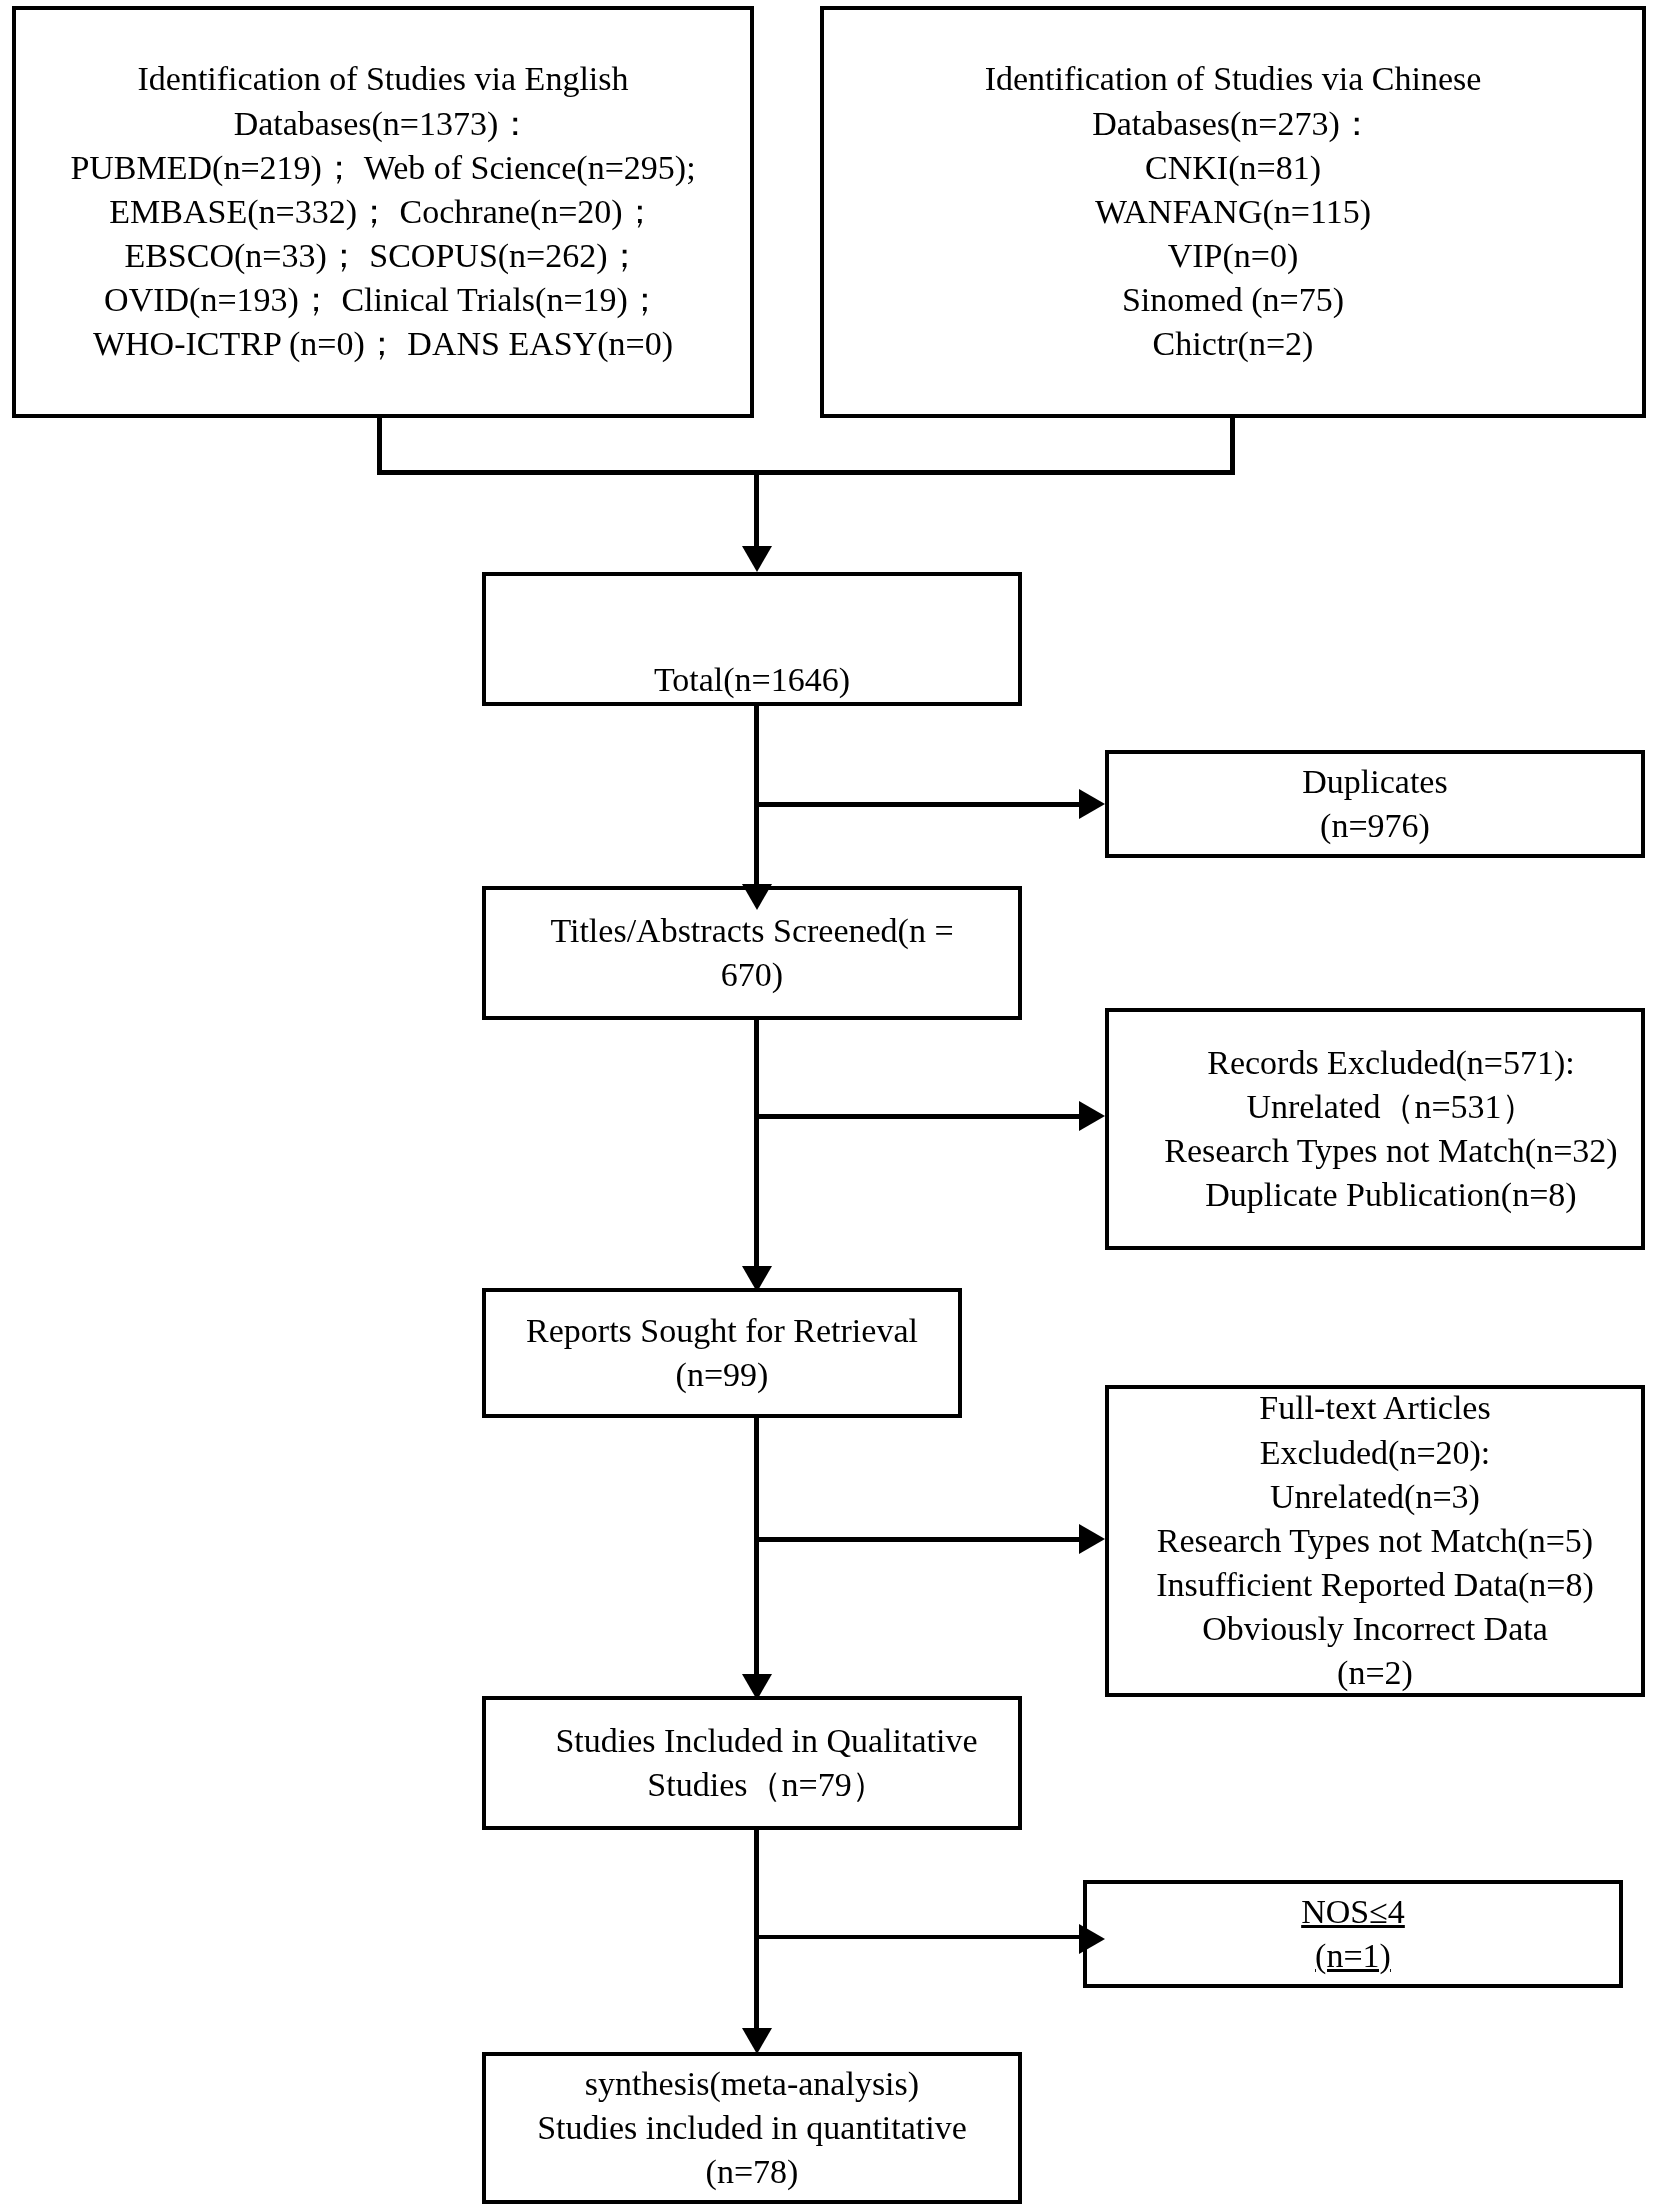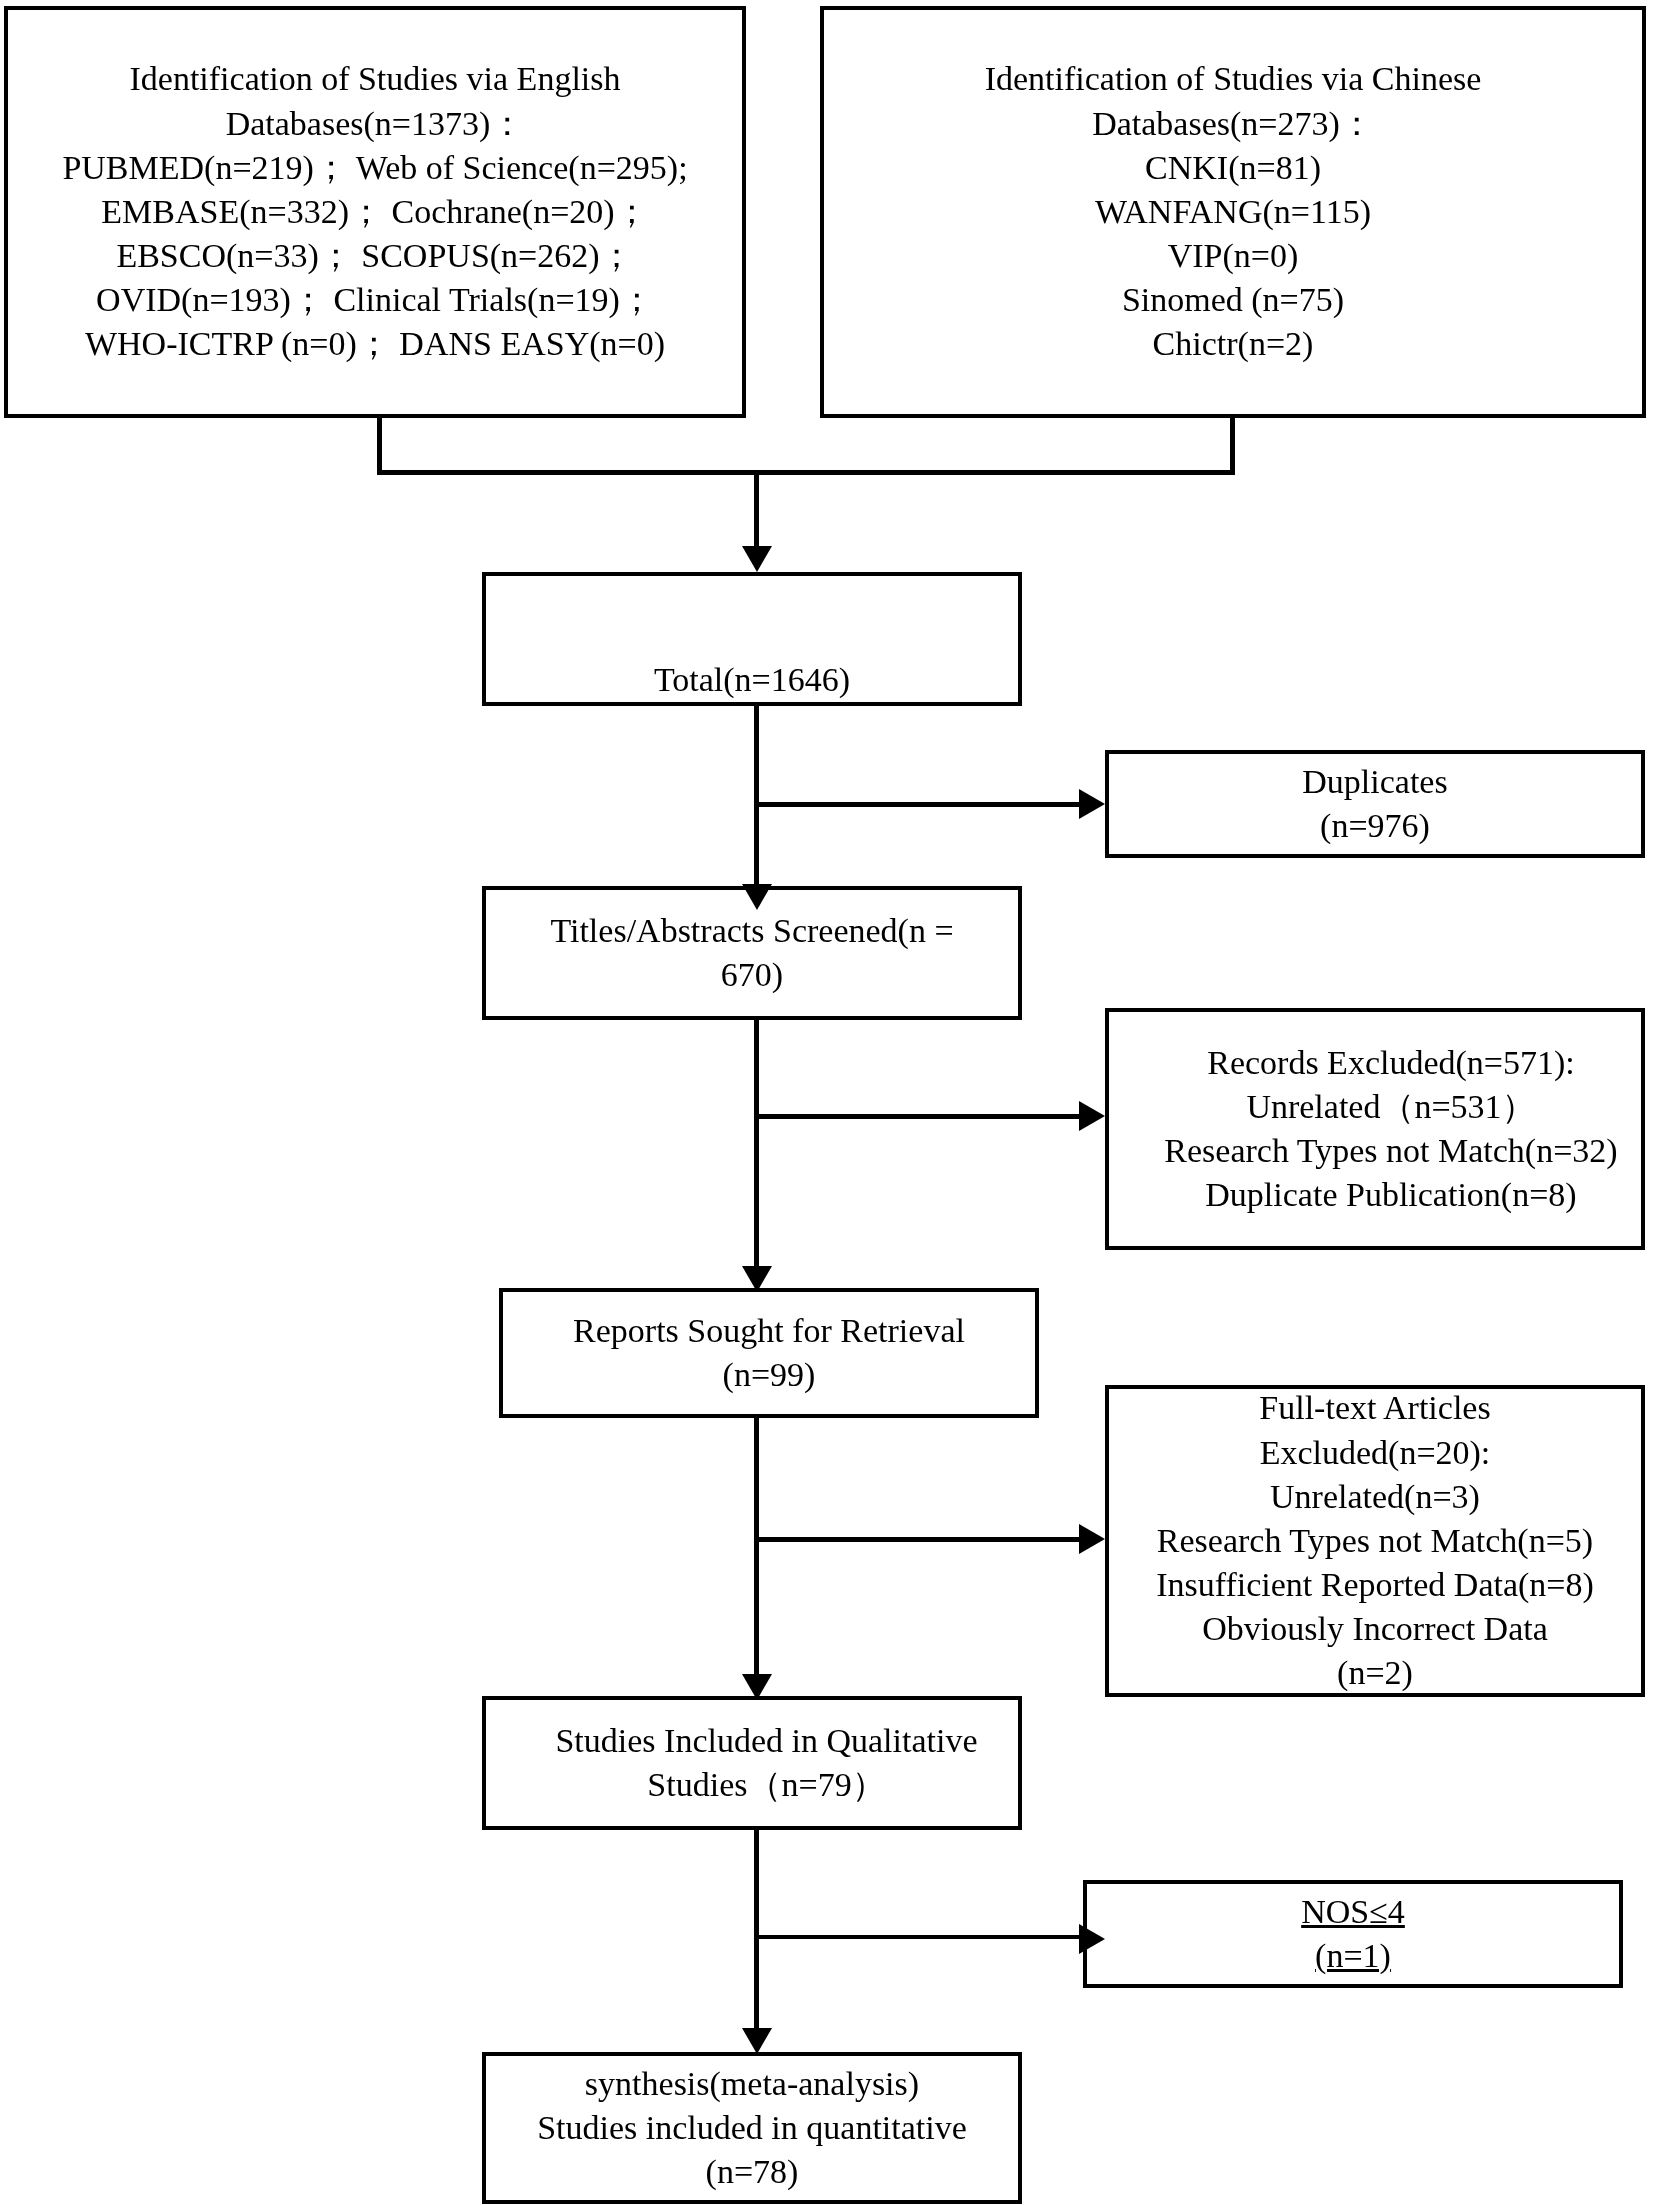--- a/index.html
+++ b/index.html
@@ -69,21 +69,21 @@
     border-bottom: 15px solid transparent;
     border-left: 26px solid #000000;
     z-index: 3;
   }
 </style>
 </head>
 <body>
 
 <div id="diagram">
 
-  <div class="box fs-src" style="left:4px; top:6px; width:742px; height:412px;">
+  <div class="box fs-src" style="left:12px; top:6px; width:742px; height:412px;">
     <div class="inner">
       <span class="line">Identification of Studies via English</span>
       <span class="line">Databases(n=1373)：</span>
       <span class="line">PUBMED(n=219)；  Web of Science(n=295);</span>
       <span class="line">EMBASE(n=332)；  Cochrane(n=20)；</span>
       <span class="line">EBSCO(n=33)；  SCOPUS(n=262)；</span>
       <span class="line">OVID(n=193)；  Clinical Trials(n=19)；</span>
       <span class="line">WHO-ICTRP (n=0)；  DANS EASY(n=0)</span>
     </div>
   </div>
@@ -138,21 +138,21 @@
 
   <div class="box fs-side" style="left:1105px; top:1008px; width:540px; height:242px;padding-left:32px;">
     <div class="inner">
       <span class="line">Records Excluded(n=571):</span>
       <span class="line">Unrelated（n=531）</span>
       <span class="line">Research Types not Match(n=32)</span>
       <span class="line">Duplicate Publication(n=8)</span>
     </div>
   </div>
 
-  <div class="box fs-main" style="left:482px; top:1288px; width:540px; height:130px;margin-left:17px;">
+  <div class="box fs-main" style="left:482px; top:1288px; width:480px; height:130px;">
     <div class="inner">
       <span class="line">Reports Sought for Retrieval</span>
       <span class="line">(n=99)</span>
     </div>
   </div>
 
   <div class="vline" style="left:754px; top:1418px; height:258px;"></div>
   <div class="hline" style="left:754px; top:1537px; width:327px;"></div>
   <div class="arrow-right" style="left:1079px; top:1524px;"></div>
   <div class="arrow-down" style="left:742px; top:1674px;"></div>

